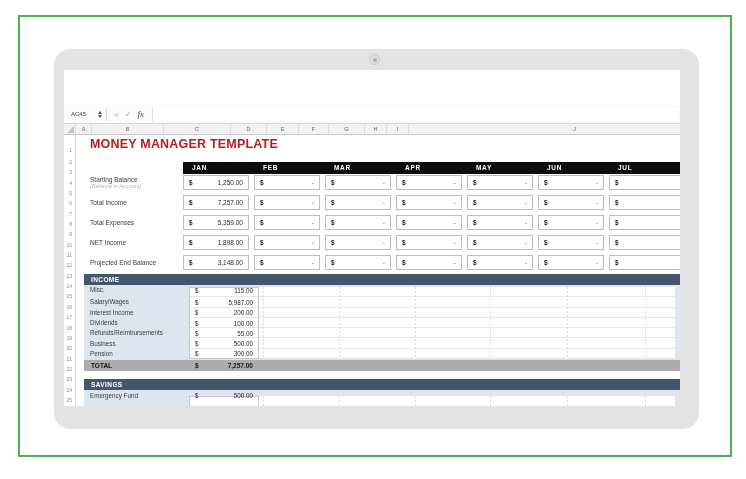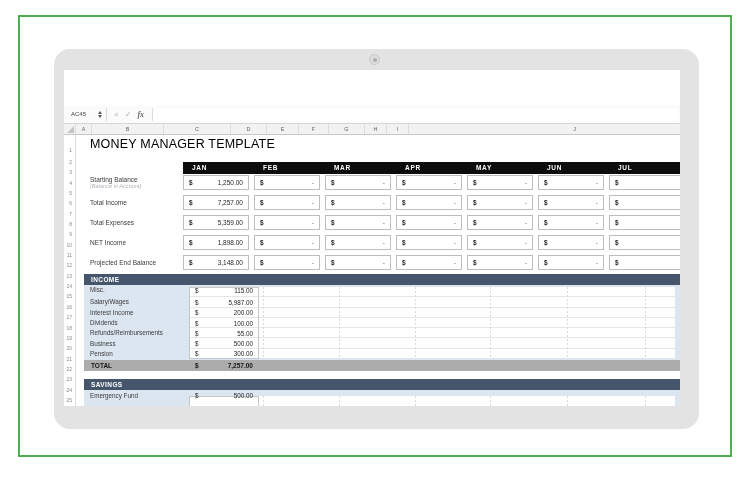--- a/index.html
+++ b/index.html
@@ -57,21 +57,21 @@
   .colletter:nth-of-type(9){width:22px;}
   .colletter:nth-of-type(10){flex:1;border-right:none;padding-left:60px;}
 
   
   .grid{position:absolute;left:0;top:65px;width:100%;height:271px;background:#ffffff;overflow:hidden;}
   .gutter{position:absolute;left:0;top:0;width:12px;height:100%;border-right:1px solid #DCDCDC;
     display:flex;flex-direction:column;}
   .rownum{height:10.35px;font-size:5px;color:#8A8A8A;text-align:right;padding-right:3px;line-height:10.35px;flex:none;}
   .rownum:nth-of-type(1){height:22px;line-height:30px;}
 
-  .sheet-title{position:absolute;left:26px;top:2px;font-size:12.5px;font-weight:normal;color:#000000;letter-spacing:0.2px;}
+  .sheet-title{position:absolute;left:26px;top:2px;font-size:12.5px;font-weight:bold;color:#b91c1c;letter-spacing:0.2px;}
 
   
   .month-band{position:absolute;left:119px;top:27px;right:0;height:12px;background:#0C0C0C;display:flex;}
   .month{width:71px;flex:none;color:#ffffff;font-size:6.5px;font-weight:bold;letter-spacing:0.7px;
     line-height:12px;padding-left:9px;}
 
   
   .summary{position:absolute;inset:0;}
   .srow{position:absolute;left:0;width:100%;height:15px;}
   .summary div.srow:nth-of-type(1){top:40px;}

